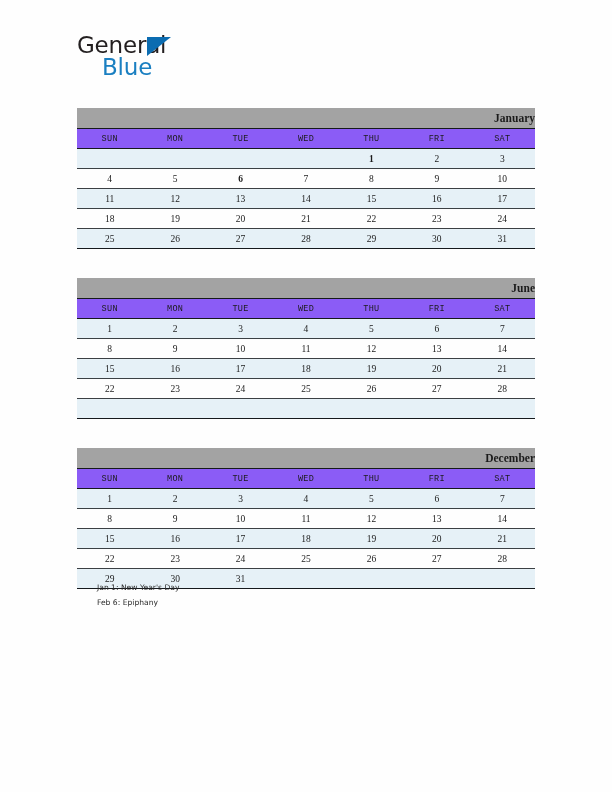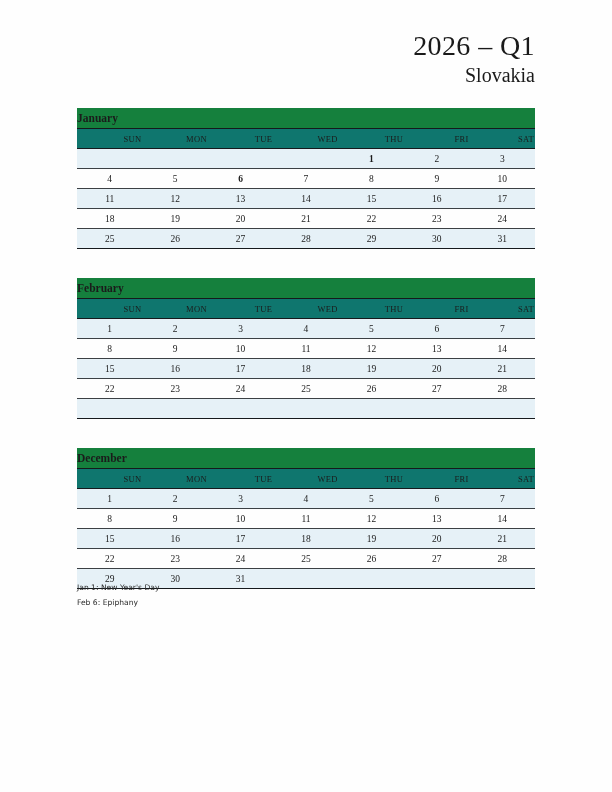--- a/index.html
+++ b/index.html
@@ -87,45 +87,45 @@
     position: absolute;
     left: 77px;
     top: 108px;
     width: 458px;
   }
   .month-block {
     width: 458px;
     margin-bottom: 29px;
   }
   .month-title-bar {
-    background: #15803d;
+    background: #a3a3a3;
     height: 20px;
     line-height: 20px;
-    text-align: left;
+    text-align: right;
     font-weight: bold;
     font-size: 11.5px;
     color: #1b1b1b;
     font-family: "Liberation Serif", "DejaVu Serif", serif;
     border-bottom: 1.4px solid #15191c;
   }
   table.cal {
     width: 100%;
     border-collapse: collapse;
     table-layout: fixed;
   }
   table.cal th {
     font-weight: normal;
     font-size: 8.5px;
     color: #1b1b1b;
     height: 17px;
-    text-align: right;
-    background: #0f766e;
+    text-align: center;
+    background: #8b5cf6;
     border-bottom: 1.4px solid #15191c;
     letter-spacing: 0.3px;
-    font-family: Liberation Serif, serif;
+    font-family: Liberation Mono, monospace;
   }
   table.cal td {
     height: 17px;
     text-align: center;
     font-size: 9.5px;
     color: #1b1b1b;
     border-bottom: 0.9px solid #3b4044;
     font-family: "Liberation Serif", "DejaVu Serif", serif;
   }
   table.cal tr.shade td {
@@ -142,32 +142,33 @@
   
   .notes {
     position: absolute;
     left: 77px;
     top: 581px;
     font-family: "DejaVu Sans", "Liberation Sans", sans-serif;
     font-size: 7.6px;
     color: #2b2b2b;
     line-height: 1.95;
   }
-  .note-line { white-space: nowrap; }
+  .note-line { white-space: nowrap; margin-left: 20px; }
 </style>
 </head>
 <body>
 
 <div class="page-header">
 
-
-  <div class="title-block">
-    <div class="title-main">2026 – Q1</div>
-    <div class="title-sub">Slovakia</div>
+  <div class="logo">
+    <span class="logo-general">General</span>
+    <span class="logo-triangle"></span>
+    <span class="logo-blue">Blue</span>
   </div>
+
 
 </div>
 
 <div class="months" id="months-container">
     <div class="month-block">
       <div class="month-title-bar">January</div>
       <table class="cal">
         <thead>
           <tr>
             <th>SUN</th>
@@ -222,21 +223,21 @@
             <td>27</td>
             <td>28</td>
             <td>29</td>
             <td>30</td>
             <td>31</td>
           </tr>
         </tbody>
       </table>
     </div>
     <div class="month-block">
-      <div class="month-title-bar">February</div>
+      <div class="month-title-bar">June</div>
       <table class="cal">
         <thead>
           <tr>
             <th>SUN</th>
             <th>MON</th>
             <th>TUE</th>
             <th>WED</th>
             <th>THU</th>
             <th>FRI</th>
             <th>SAT</th>

